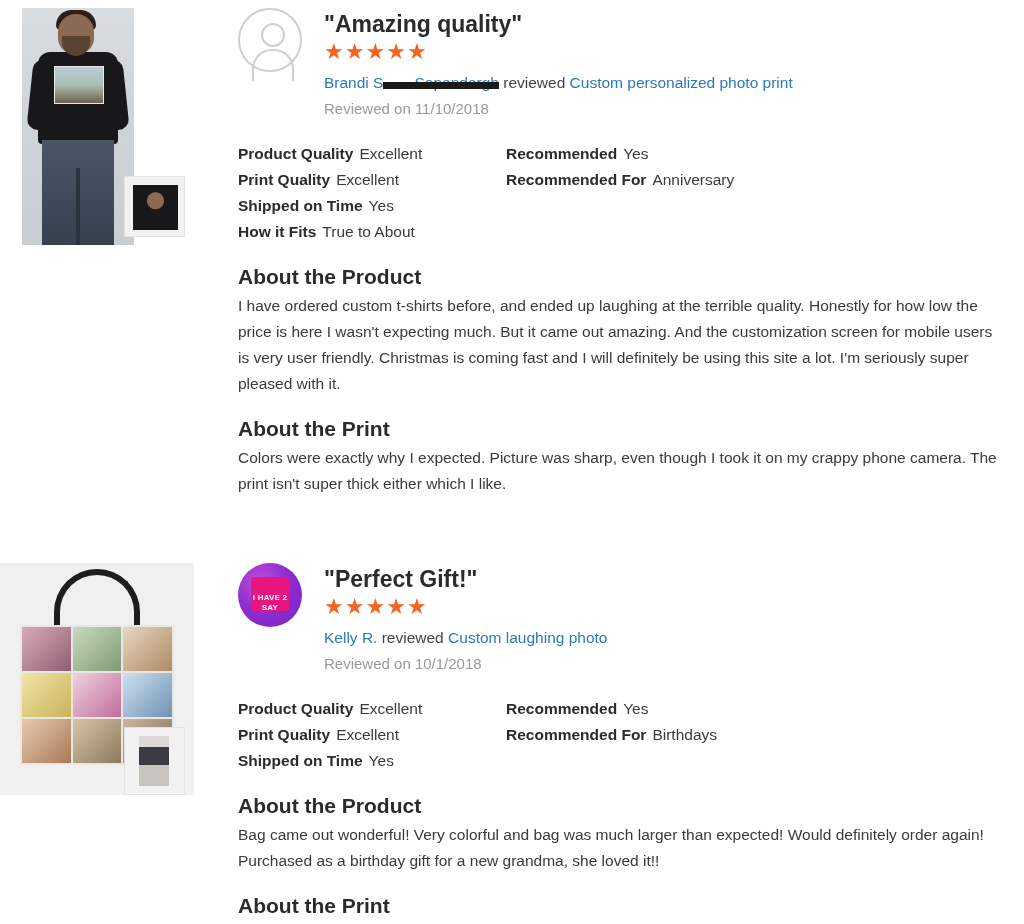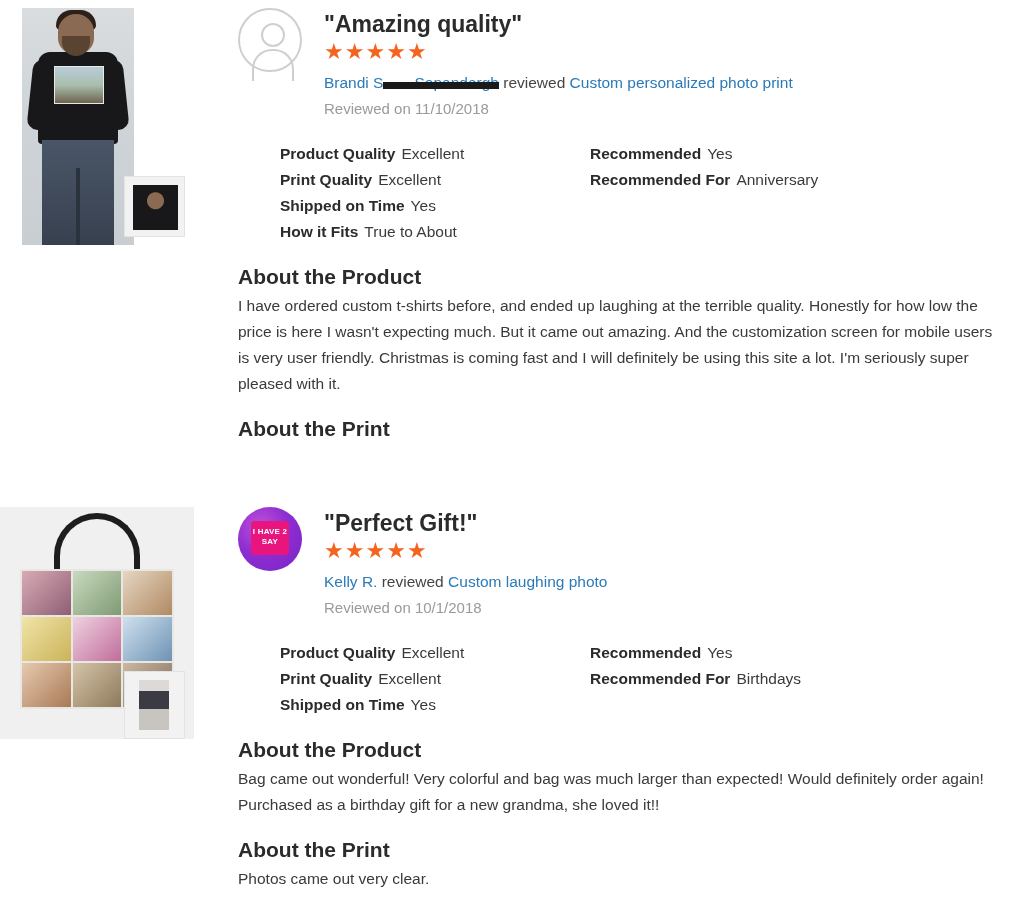--- a/index.html
+++ b/index.html
@@ -181,21 +181,21 @@
   .avatar-photo .sticker {
     position: absolute; left: 13px; top: 14px;
     width: 38px; height: 34px;
     background: #e8157f;
     border-radius: 4px;
     color: #fff;
     font-size: 8px;
     font-weight: bold;
     line-height: 10px;
     text-align: center;
-    padding-top: 6px;
+    padding-top: 16px;
     letter-spacing: .2px;
   }
   .head-text { padding-top: 2px; }
   .review-title {
     font-size: 23px;
     font-weight: bold;
     color: #2b2b2b;
     line-height: 28px;
     margin: 0 0 2px 0;
   }
@@ -232,21 +232,21 @@
     font-size: 15px;
     color: #9a9a9a;
     line-height: 20px;
   }
 
   .attrs {
     margin-top: 22px;
     margin-left: 0px;
     display: flex;
   }
-  .attr-col { width: 268px; margin-left: 42px; }
+  .attr-col { width: 268px; }
   .attr-col.col2 { width: 400px; }
   .attr-row {
     font-size: 15.5px;
     line-height: 26px;
     color: #3a3a3a;
   }
   .attr-label { font-weight: bold; color: #2b2b2b; }
   .attr-value { margin-left: 6px; }
 
   .section-title {
@@ -328,20 +328,21 @@
           <div class="attr-row">
             <span class="attr-label">Recommended For</span><span class="attr-value">Anniversary</span>
           </div>
         </div>
       </div>
 
       <div class="section-title">About the Product</div>
       <div class="section-body">I have ordered custom t-shirts before, and ended up laughing at the terrible quality. Honestly for how low the price is here I wasn't expecting much. But it came out amazing. And the customization screen for mobile users is very user friendly. Christmas is coming fast and I will definitely be using this site a lot. I'm seriously super pleased with it.</div>
 
       <div class="section-title">About the Print</div>
+      <div class="section-body">Colors were exactly why I expected. Picture was sharp, even though I took it on my crappy phone camera. The print isn't super thick either which I like.</div>
     </div>
   </div>
 
   <div class="spacer-1"></div>
 
   <div class="review r2">
 
     <div class="review-media">
       <div class="photo-bag">
         <div class="bag-handle"></div>

